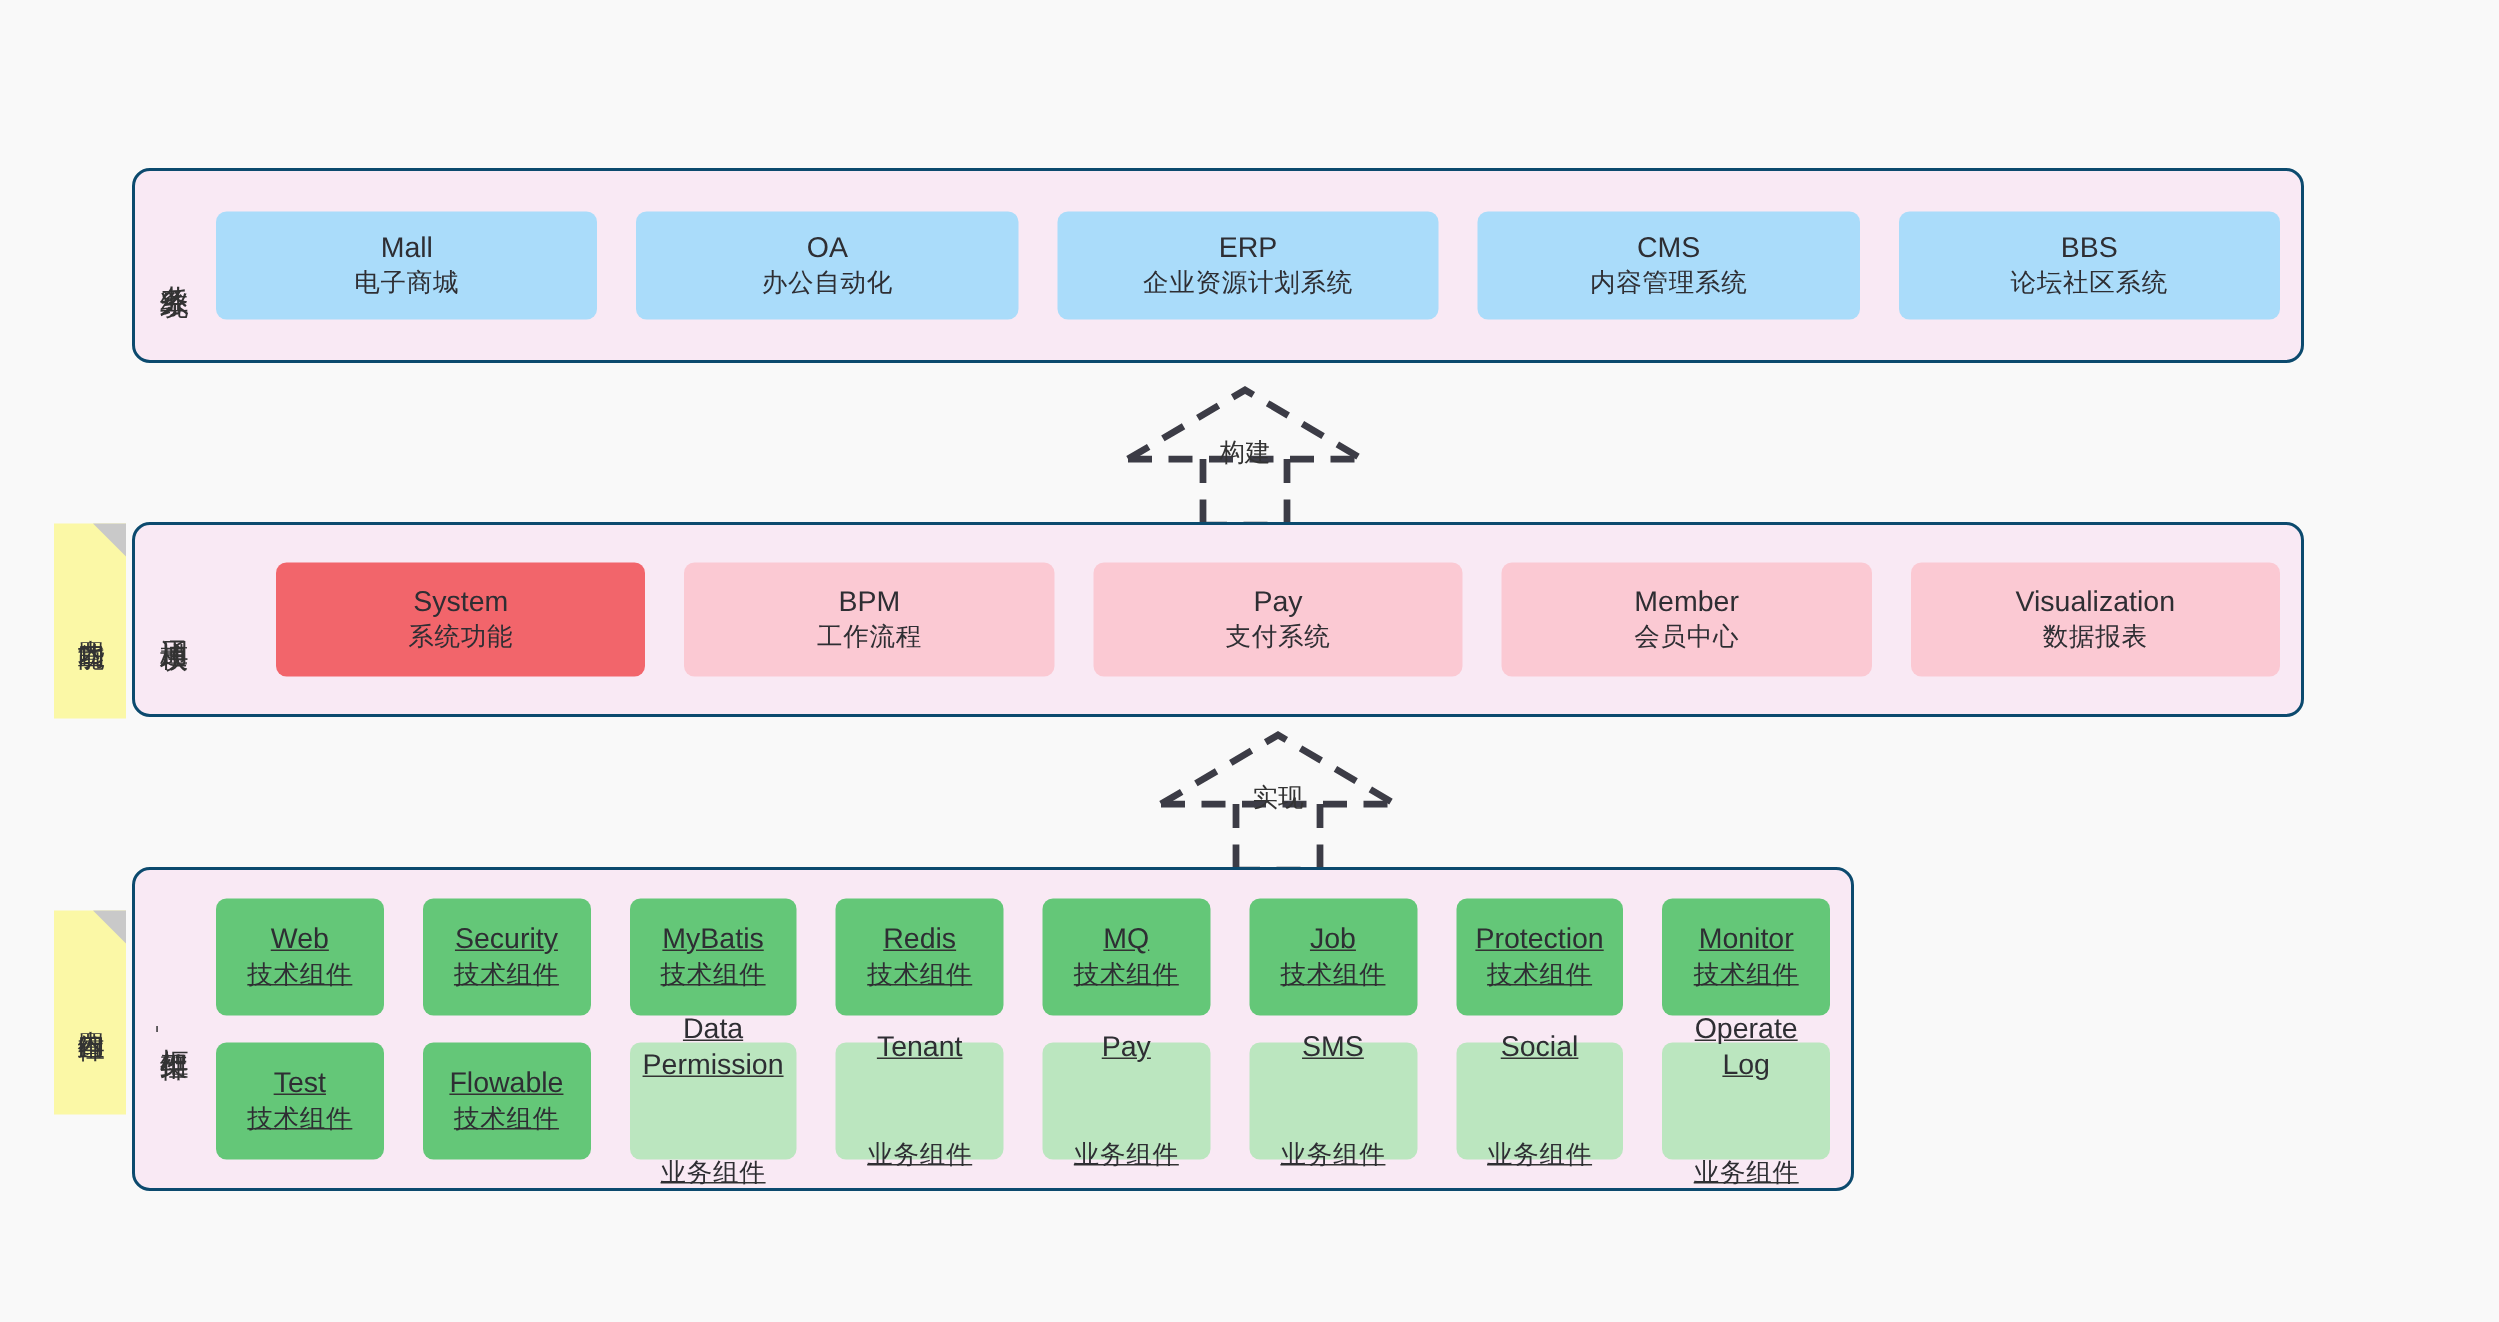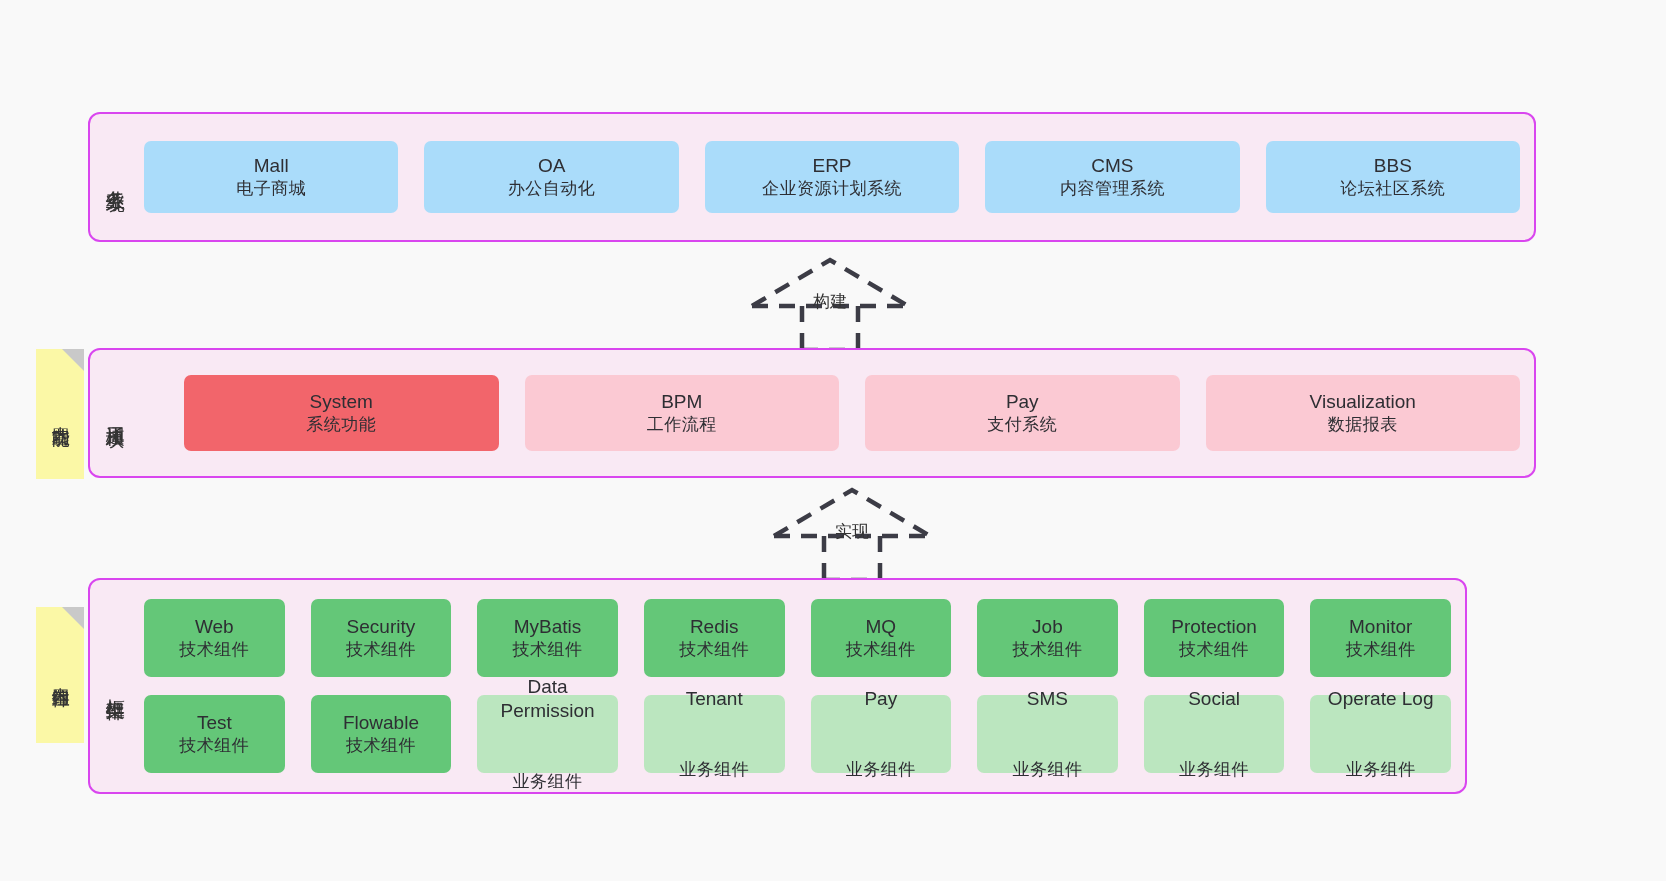--- a/index.html
+++ b/index.html
@@ -21,21 +21,21 @@
     left: 0; top: 0;
     width: 1666px;
     height: 881px;
   }
 
   
   .layer {
     position: absolute;
     box-sizing: border-box;
     background: #f9e9f4;
-    border: 2px solid #d946ef;
+    border: 2px solid #0c4a6e;
     border-radius: 12px;
     display: flex;
     align-items: stretch;
   }
   .layer-title {
     width: 50px;
     flex: 0 0 50px;
     display: flex;
     align-items: center;
     justify-content: center;
@@ -86,21 +86,21 @@
   
   .c-blue        { background: #aadcfa; }
   .c-red         { background: #f2656b; margin-left: 40px; }
   .c-pink        { background: #fbc9d3; }
   .c-green       { background: #64c778; }
   .c-lightgreen  { background: #bbe6bf; gap: 48px; }
 
   
   #layer-business   { left: 88px;  top: 112px; width: 1448px; height: 130px; }
   #layer-modules    { left: 88px;  top: 348px; width: 1448px; height: 130px; }
-  #layer-framework  { left: 88px;  top: 578px; width: 1379px; height: 216px; }
+  #layer-framework  { left: 88px;  top: 578px; width: 1148px; height: 216px; text-decoration: underline; }
 
   #layer-business  .cell { height: 72px; }
   #layer-modules   .cell { height: 76px; }
   #layer-framework .cell { height: 78px; }
 
   
   .sticky {
     position: absolute;
     width: 48px;
     background: #fbf8a6;
@@ -218,20 +218,24 @@
         <div class="cell c-pink">
           <span class="en">BPM</span>
           <span class="cn">工作流程</span>
         </div>
 
         <div class="cell c-pink">
           <span class="en">Pay</span>
           <span class="cn">支付系统</span>
         </div>
 
+        <div class="cell c-pink">
+          <span class="en">Member</span>
+          <span class="cn">会员中心</span>
+        </div>
 
         <div class="cell c-pink">
           <span class="en">Visualization</span>
           <span class="cn">数据报表</span>
         </div>
 
       </div>
     </div>
   </div>
 

